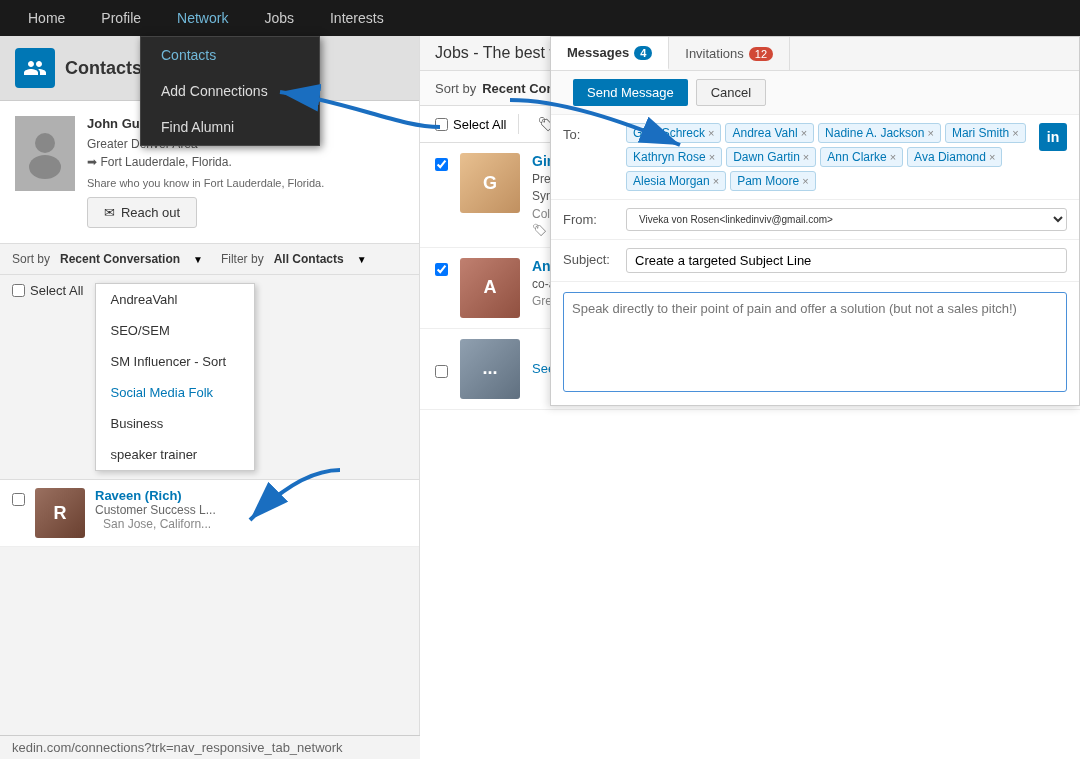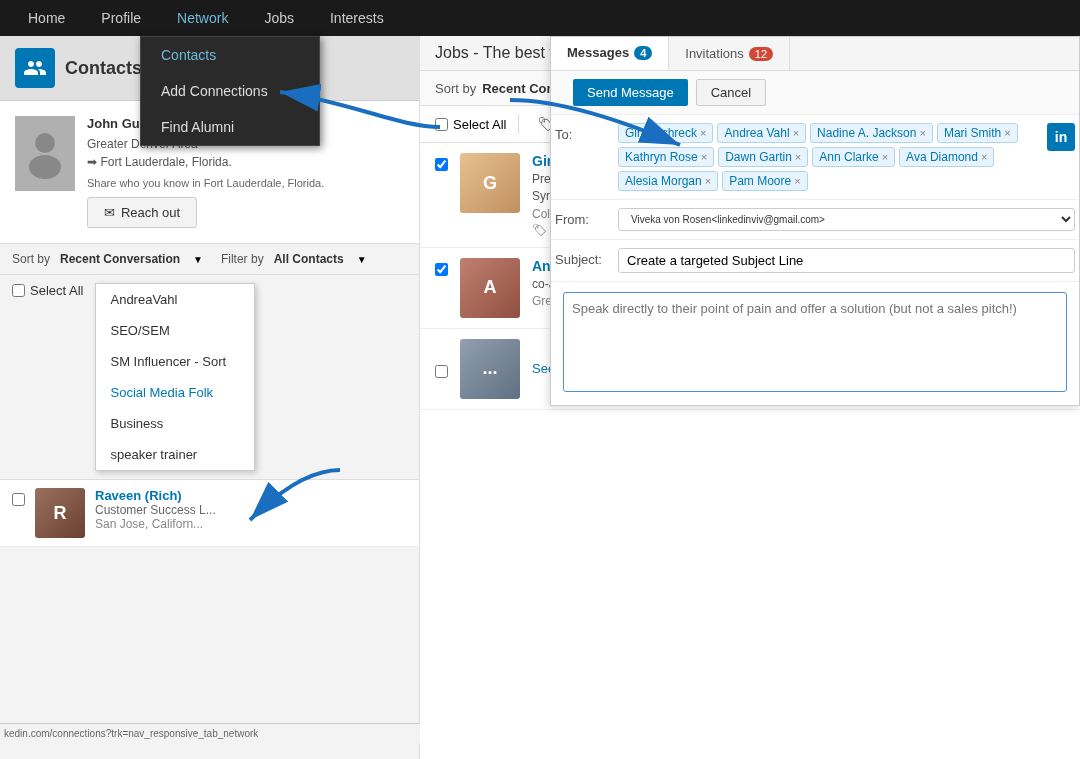--- a/index.html
+++ b/index.html
@@ -174,31 +174,31 @@
     .contact-avatar {
       width: 50px;
       height: 50px;
       border-radius: 3px;
       background: #ccc;
       flex-shrink: 0;
       overflow: hidden;
     }
     .contact-name { color: #0077b5; font-weight: bold; font-size: 13px; }
     .contact-title { color: #666; font-size: 12px; }
-    .contact-location { color: #888; font-size: 12px; }
+    .contact-location { color: #888; font-size: 12px; margin-left: 8px; }
 
     
     .url-bar {
       background: #f3f3f3;
       border-top: 1px solid #ccc;
-      padding: 4px 4px;
-      font-size: 10px;
+      padding: 4px 12px;
+      font-size: 13px;
       color: #666;
       position: absolute;
-      bottom: 16px;
+      bottom: 0;
       left: 0;
       width: 420px;
     }
 
     
     .right-panel {
       flex: 1;
       display: flex;
       flex-direction: column;
       background: #fff;
@@ -382,21 +382,21 @@
       font-size: 13px;
     }
 
     
     .compose-form {
       padding: 0;
     }
     .form-row {
       display: flex;
       align-items: flex-start;
-      padding: 8px 4px;
+      padding: 8px 12px;
       border-bottom: 1px solid #eee;
       gap: 8px;
     }
     .form-label {
       width: 55px;
       color: #555;
       font-size: 13px;
       padding-top: 4px;
       flex-shrink: 0;
     }

